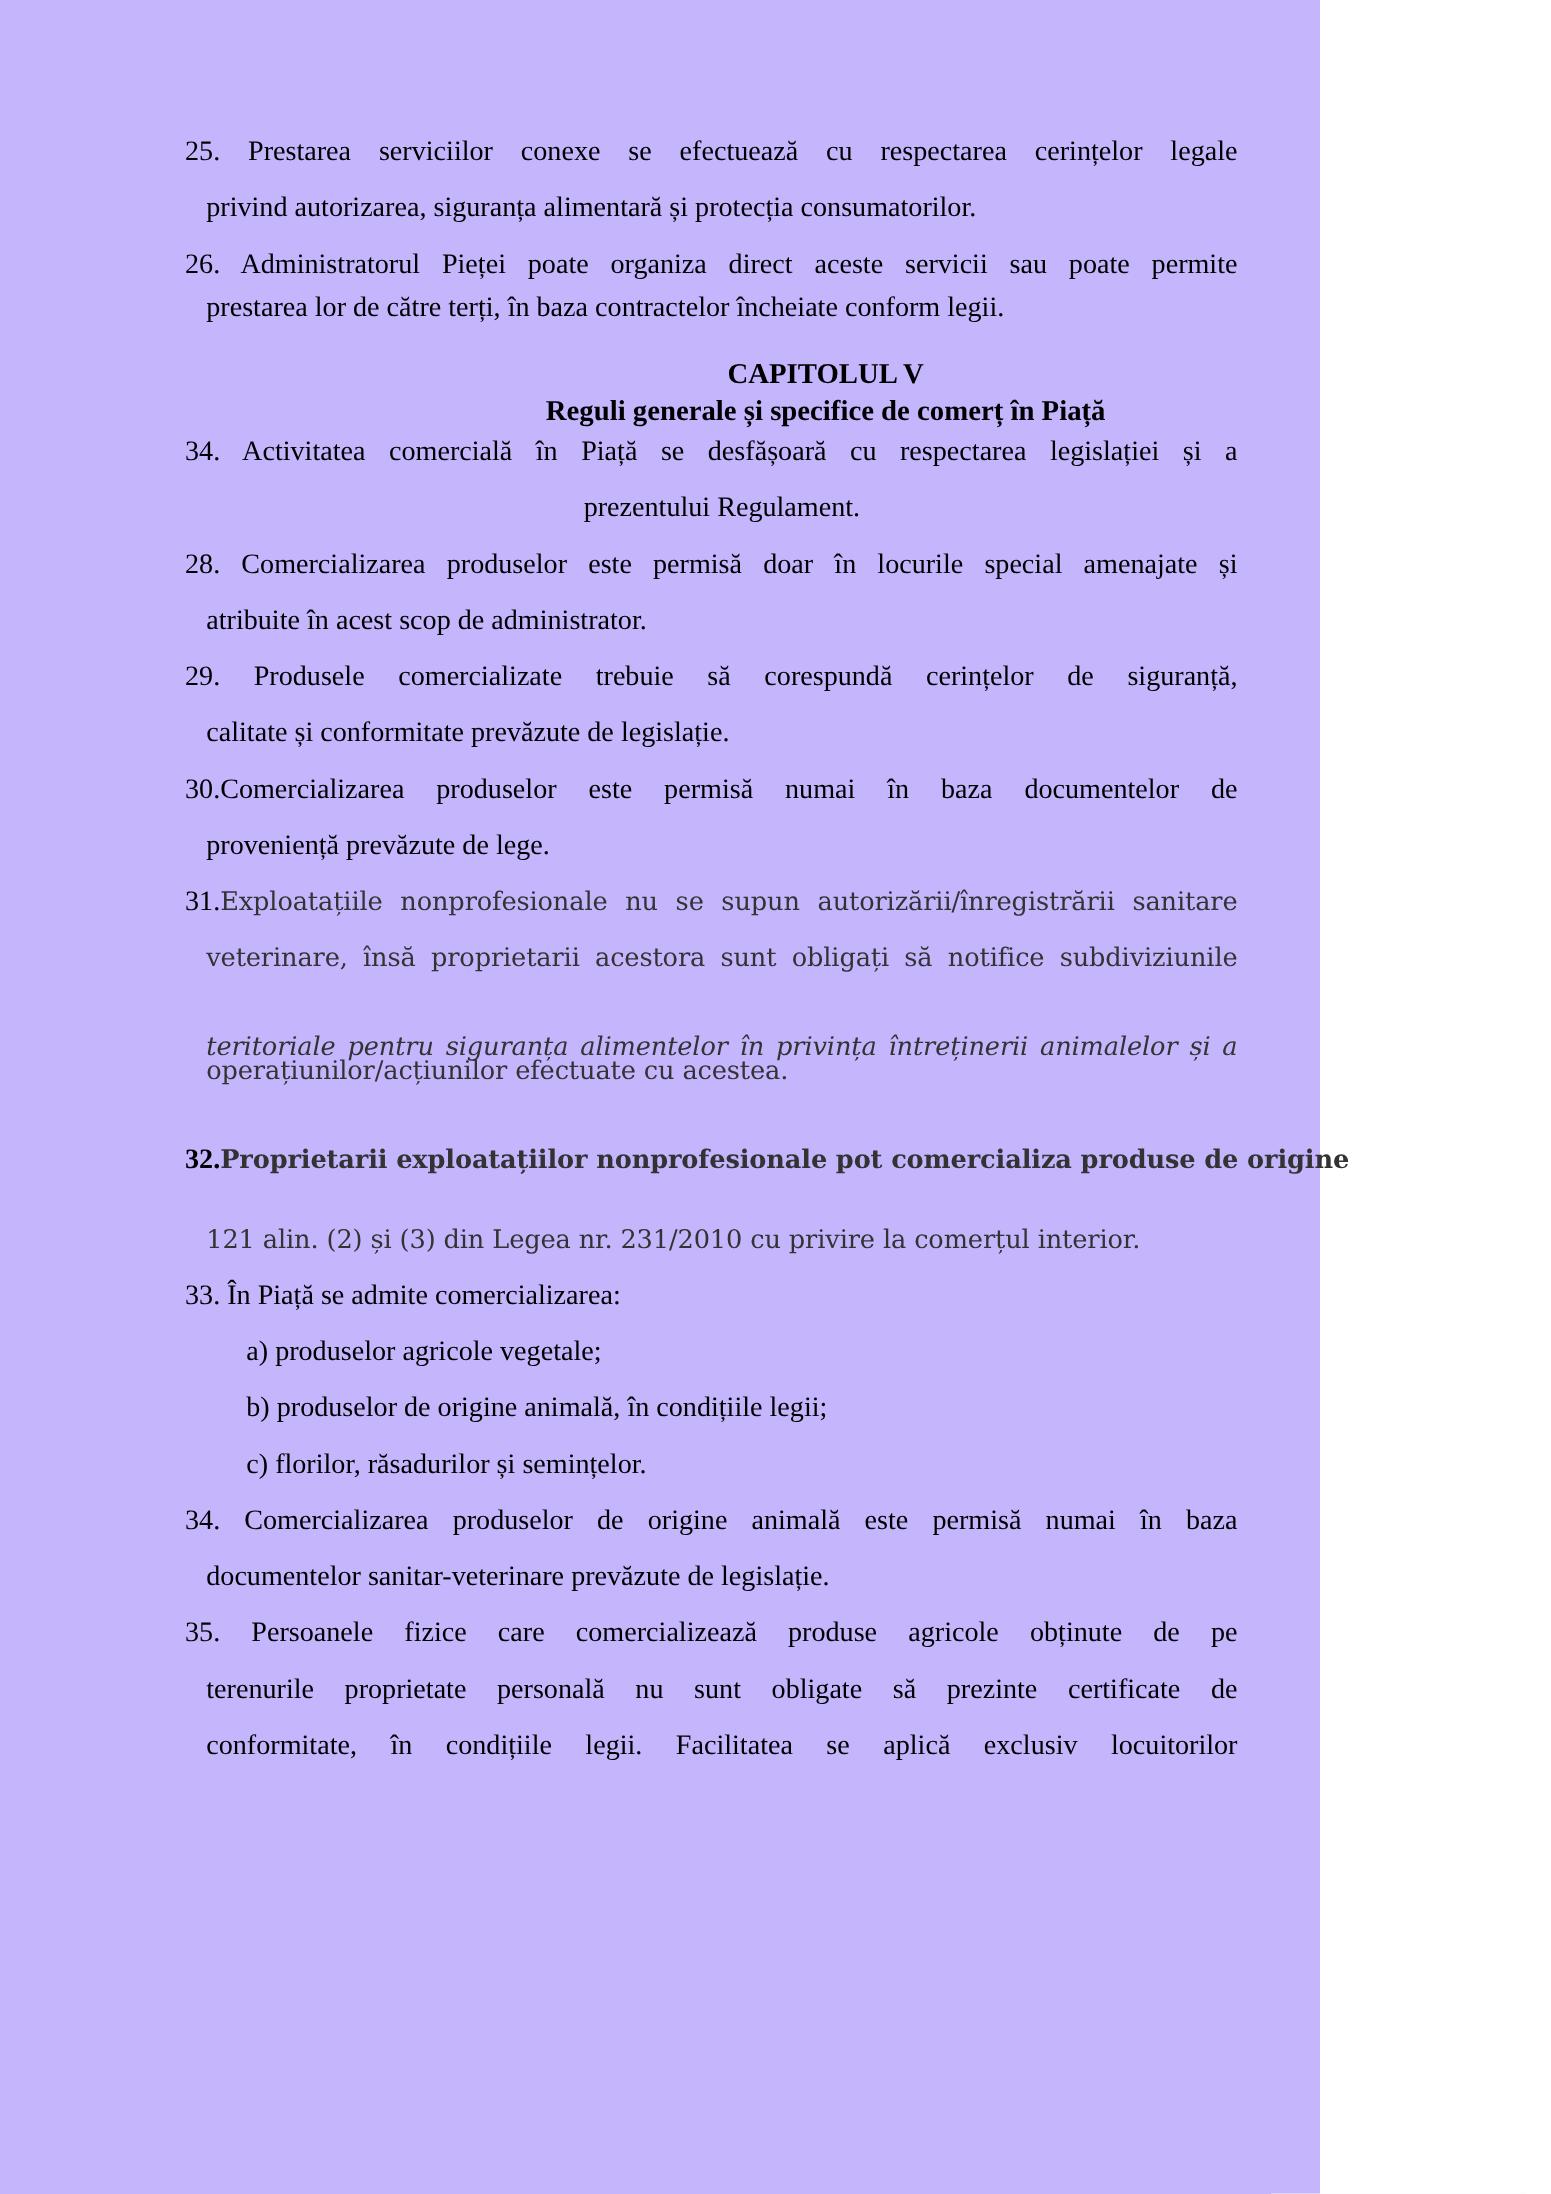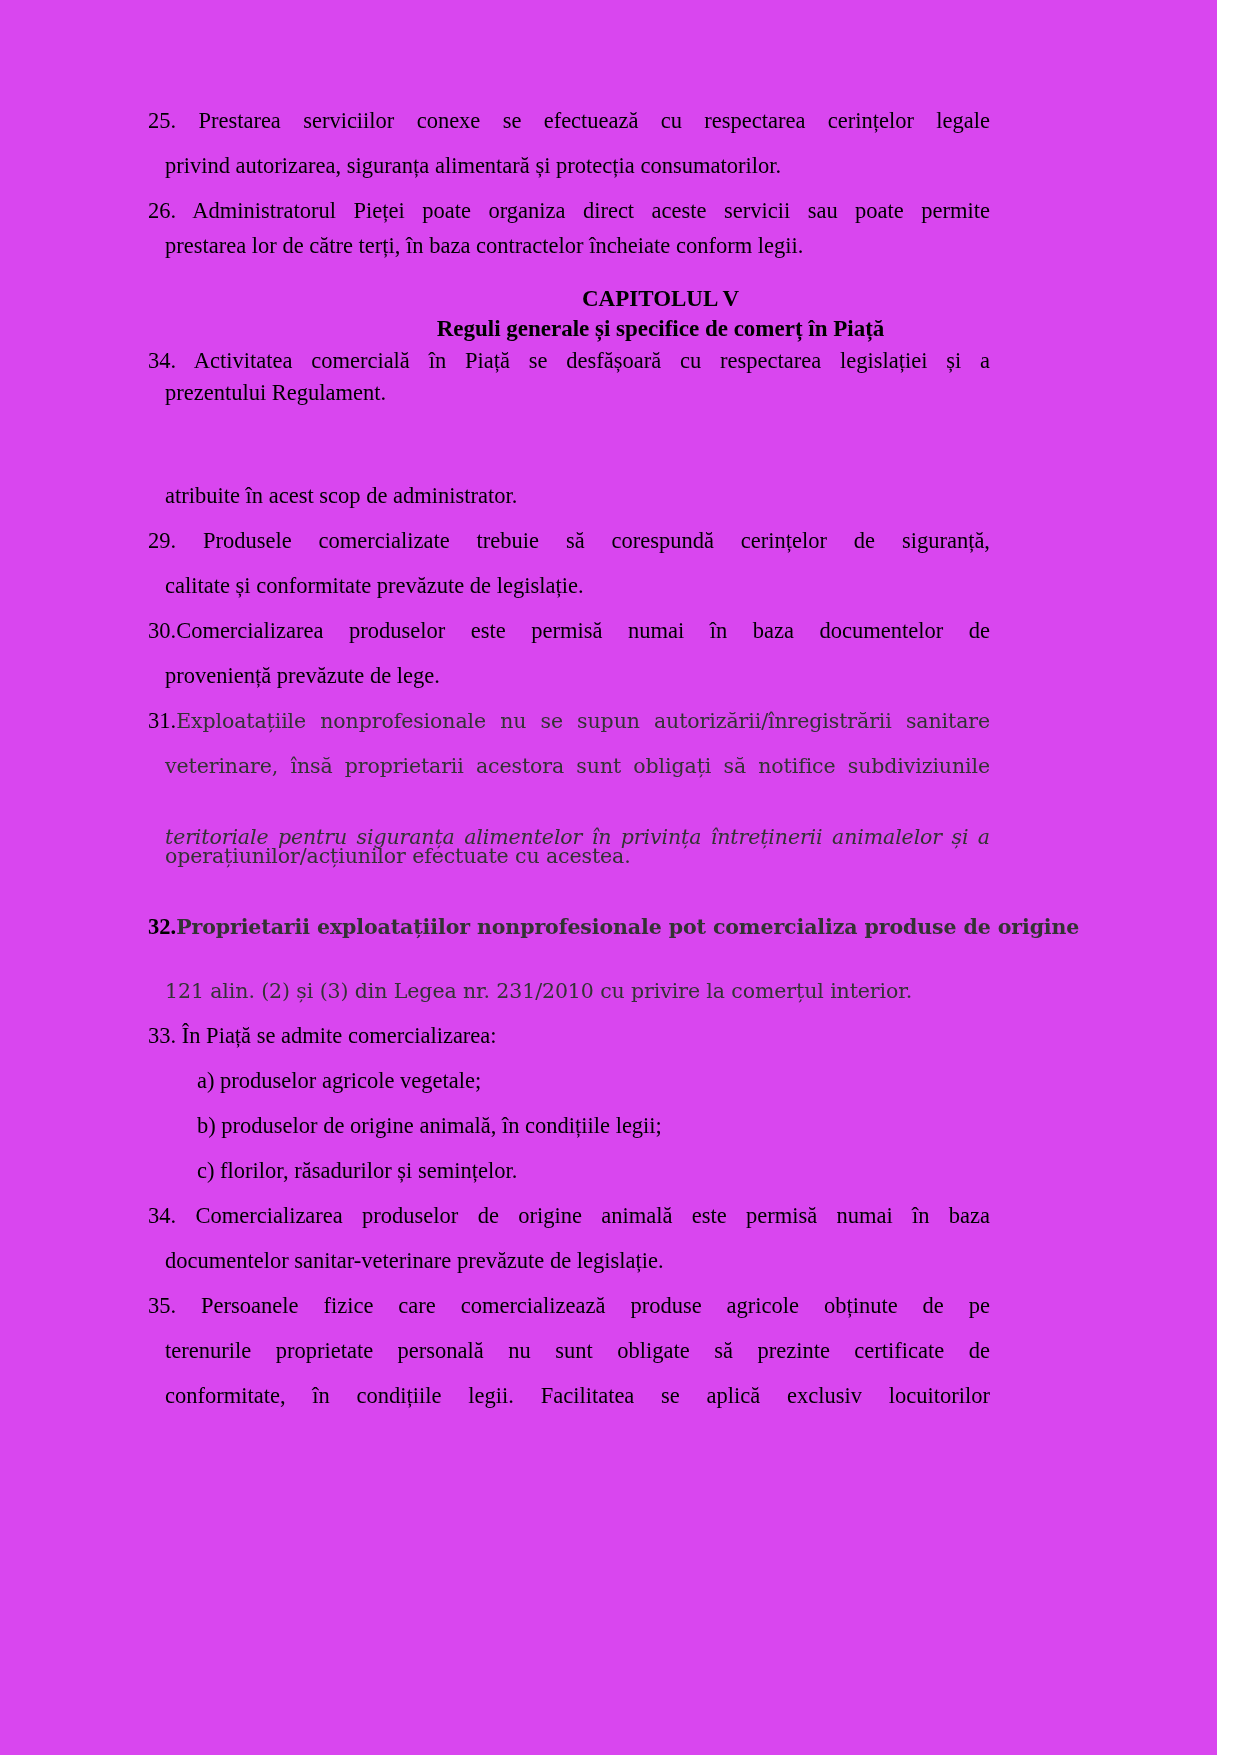--- a/index.html
+++ b/index.html
@@ -1,17 +1,17 @@
 <!DOCTYPE html>
 <html><head>
 <meta charset="utf-8">
 <style>
   html, body { margin: 0; padding: 0; background: #ffffff; }
   body { width: 1241px; height: 1755px; position: relative; overflow: hidden; }
-  .page { position: absolute; left: 0; top: 0; width: 1217px; height: 1755px; background: #d946ef; }
+  .page { position: absolute; left: 0; top: 0; width: 1036px; height: 1755px; background: #c4b5fd; padding-left: 20px; }
   .ln {
     position: absolute;
     font-family: "Liberation Serif", "DejaVu Serif", serif;
     font-size: 22.5px;
     line-height: 30px;
     color: #000;
     white-space: nowrap;
   }
   .just { text-align: justify; text-align-last: justify; }
   .num-row { left: 148px; width: 842px; }
@@ -32,22 +32,23 @@
   <div class="ln num-row just" style="top:106px;"><span>25.</span> <span>Prestarea serviciilor conexe se efectuează cu respectarea cerințelor legale</span></div>
   <div class="ln cont-row" style="top:151px;">privind autorizarea, siguranța alimentară și protecția consumatorilor.</div>
 
   <div class="ln num-row just" style="top:196px;"><span>26.</span> <span>Administratorul Pieței poate organiza direct aceste servicii sau poate permite</span></div>
   <div class="ln cont-row" style="top:231px;">prestarea lor de către terți, în baza contractelor încheiate conform legii.</div>
 
   <div class="heading" style="top:284px; left:40px;">CAPITOLUL V</div>
   <div class="heading" style="top:314px; left:40px;">Reguli generale și specifice de comerț în Piață</div>
 
   <div class="ln num-row just" style="top:346px;"><span>34.</span> <span>Activitatea comercială în Piață se desfășoară cu respectarea legislației și a</span></div>
-  <div class="ln cont-row" style="top:378px;">prezentului Regulament.</div>
+  <div class="ln cont-row" style="top:391px;text-align:center;">prezentului Regulament.</div>
 
+  <div class="ln num-row just" style="top:436px;"><span>28.</span> <span>Comercializarea produselor este permisă doar în locurile special amenajate și</span></div>
   <div class="ln cont-row" style="top:481px;">atribuite în acest scop de administrator.</div>
 
   <div class="ln num-row just" style="top:526px;"><span>29.</span> <span>Produsele comercializate trebuie să corespundă cerințelor de siguranță,</span></div>
   <div class="ln cont-row" style="top:571px;">calitate și conformitate prevăzute de legislație.</div>
 
   <div class="ln num-row just" style="top:616px;"><span>30.</span><span>Comercializarea produselor este permisă numai în baza documentelor de</span></div>
   <div class="ln cont-row" style="top:661px;">proveniență prevăzute de lege.</div>
 
   <div class="ln num-row just" style="top:706px;"><span>31.</span><span class="gray">Exploatațiile nonprofesionale nu se supun autorizării/înregistrării sanitare</span></div>
   <div class="ln cont-row just gray" style="top:751px;">veterinare, însă proprietarii acestora sunt obligați să notifice subdiviziunile</div>

